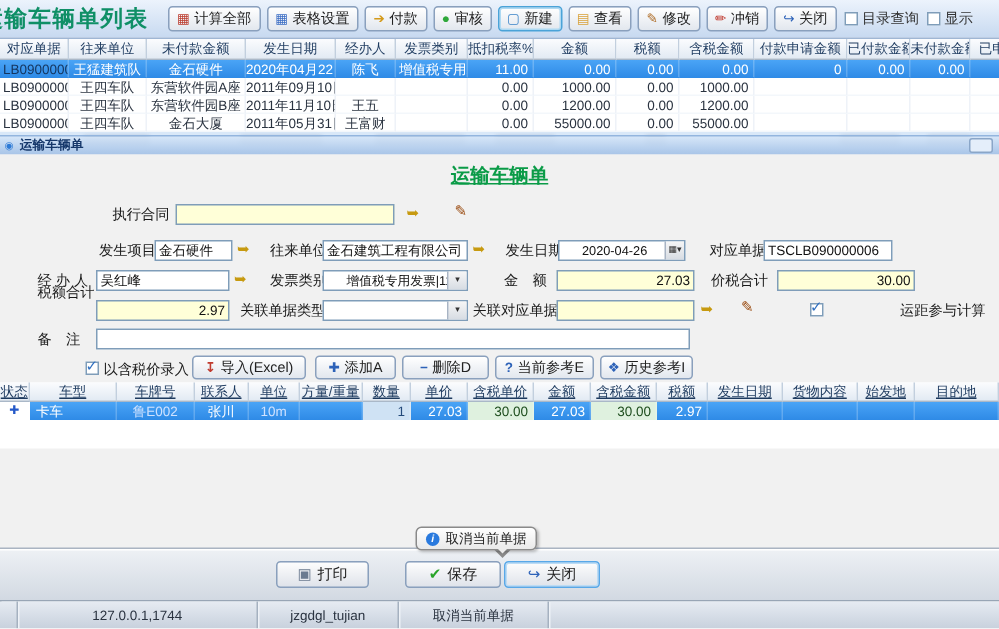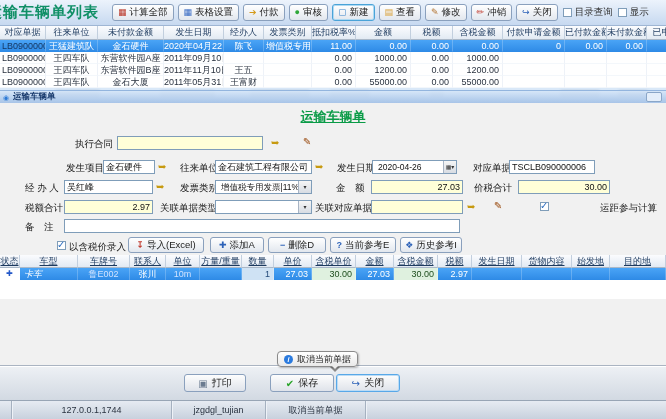--- a/index.html
+++ b/index.html
@@ -68,21 +68,21 @@
 .form-title { position:absolute; left:0; right:0; top:5px; text-align:center; font-size:13px;
   font-weight:bold; color:#0a9b47; text-decoration:underline; }
 .flabel { position:absolute; height:13px; line-height:13px; font-size:9.5px; color:#1a1a1a; white-space:nowrap; }
 .finput { position:absolute; height:14px; line-height:12px; font-size:9px; color:#111; background:#fff;
   border:1px solid #7f9db9; padding:0 2px; overflow:hidden; white-space:nowrap; }
 .finput.yellow { background:#ffffd8; }
 .finput.num { text-align:right; }
 .fico { position:absolute; height:13px; line-height:13px; font-size:10px; color:#c79a10; font-weight:bold; }
 .fico.pen { color:#9a4b10; }
 .combo { position:absolute; height:14px; background:#fff; border:1px solid #7f9db9; display:flex; }
-.combo .cval { flex:1; font-size:8.5px; line-height:12px; padding:0 5px; overflow:hidden; white-space:nowrap; color:#111; }
+.combo .cval { flex:1; font-size:8.5px; line-height:12px; padding:0 15px; overflow:hidden; white-space:nowrap; color:#111; }
 .combo .cbtn { flex:none; width:13px; background:linear-gradient(#f6f6f6,#d7dce3); border-left:1px solid #a8b4c4;
   font-size:6px; line-height:12px; text-align:center; color:#333; }
 .fchk-label { position:absolute; height:13px; line-height:13px; font-size:9.5px; color:#1a1a1a; white-space:nowrap; }
 .abs-chk { position:absolute; }
 
 
 .act-btn { position:absolute; top:134px; height:16px; display:flex; align-items:center; justify-content:center;
   gap:3px; font-size:9.5px; color:#222; background:linear-gradient(#ffffff,#e2e7ee);
   border:1px solid #8aa0bd; border-radius:3px; font-family:inherit; }
 .aico { font-weight:bold; font-size:9px; }
@@ -324,21 +324,21 @@
     <div class="flabel" style="left:180px;top:78px;">发票类别</div>
     <div class="combo" style="left:215px;top:77px;width:97px;">
       <span class="cval">增值税专用发票|11%</span>
       <span class="cbtn">▾</span>
     </div>
     <div class="flabel" style="left:336px;top:78px;">金　额</div>
     <div class="finput yellow num" style="left:371px;top:77px;width:92px;">27.03</div>
     <div class="flabel" style="left:474px;top:78px;">价税合计</div>
     <div class="finput yellow num" style="left:518px;top:77px;width:92px;">30.00</div>
 
-    <div class="flabel" style="left:25px;top:98px;">税额合计</div>
+    <div class="flabel" style="left:25px;top:86px;">税额合计</div>
     <div class="finput yellow num" style="left:64px;top:97px;width:89px;">2.97</div>
     <div class="flabel" style="left:160px;top:98px;">关联单据类型</div>
     <div class="combo" style="left:215px;top:97px;width:97px;">
       <span class="cval"></span>
       <span class="cbtn">▾</span>
     </div>
     <div class="flabel" style="left:315px;top:98px;">关联对应单据</div>
     <div class="finput yellow" style="left:371px;top:97px;width:92px;"></div>
     <div class="fico" style="left:467px;top:97px;">➥</div>
     <div class="fico pen" style="left:494px;top:96px;">✎</div>
@@ -385,21 +385,21 @@
       <div class="dh d9">金额</div>
       <div class="dh d10">含税金额</div>
       <div class="dh d11">税额</div>
       <div class="dh d12">发生日期</div>
       <div class="dh d13">货物内容</div>
       <div class="dh d14">始发地</div>
       <div class="dh d15">目的地</div>
     </div>
     <div class="drow">
       <div class="dc d0 marker">✚</div>
-      <div class="dc d1" style="text-align:left;padding-left:4px;font-style:italic;">卡车</div>
+      <div class="dc d1" style="text-align:left;padding-left:4px;">卡车</div>
       <div class="dc d2 lt">鲁E002</div>
       <div class="dc d3">张川</div>
       <div class="dc d4 lt">10m</div>
       <div class="dc d5"></div>
       <div class="dc d6 qty num">1</div>
       <div class="dc d7 num">27.03</div>
       <div class="dc d8 green num">30.00</div>
       <div class="dc d9 num">27.03</div>
       <div class="dc d10 green num">30.00</div>
       <div class="dc d11 num">2.97</div>

